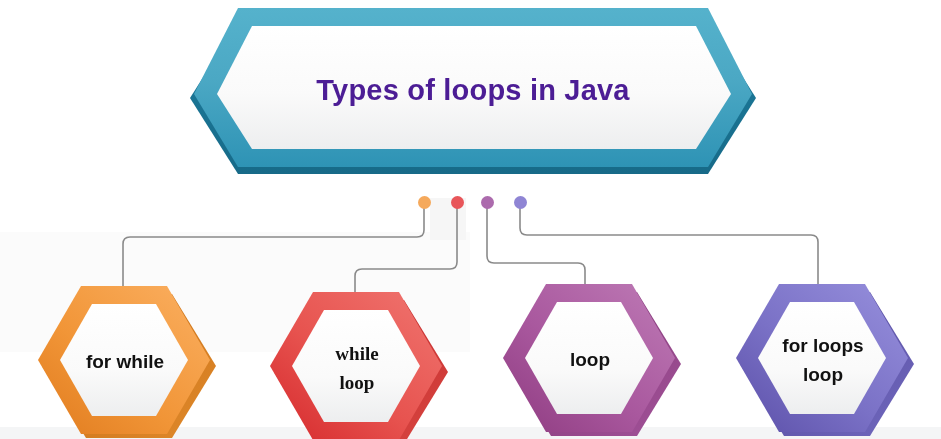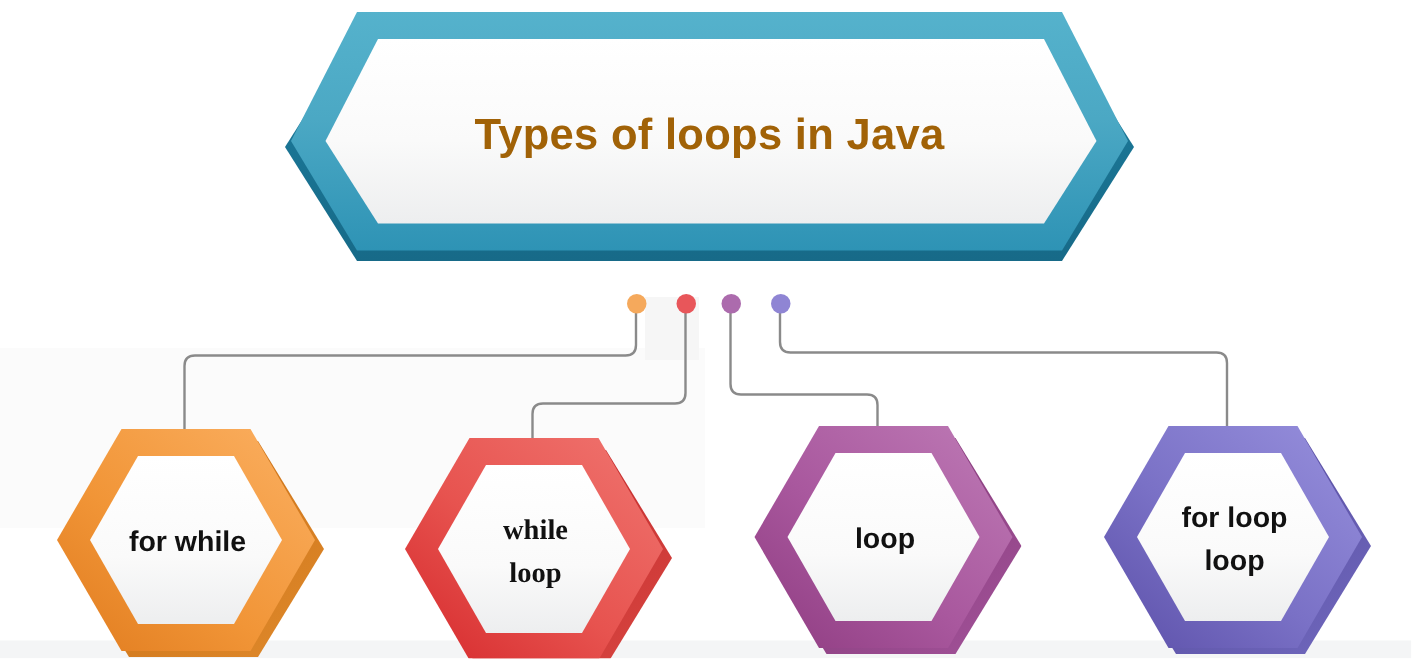--- a/index.html
+++ b/index.html
@@ -50,21 +50,21 @@
   #banner svg { display: block; width: 100%; height: 100%; }
   #banner-title {
     position: absolute;
     left: 0; top: 0;
     width: 566px; height: 173px;
     display: flex;
     align-items: center;
     justify-content: center;
     font-size: 29px;
     font-weight: bold;
-    color: #a16207;
+    color: #4c1d95;
     letter-spacing: .2px;
     padding-bottom: 8px;
     box-sizing: border-box;
     pointer-events: none;
   }
 
   
   #connectors {
     position: absolute;
     left: 0; top: 0;
@@ -264,19 +264,19 @@
           <stop offset="0%" stop-color="#4C4194"></stop>
           <stop offset="100%" stop-color="#7169BE"></stop>
         </linearGradient>
       </defs>
       <path d="M 52,12 L 138,12 L 182,84 L 138,156 L 52,156 L 8,84 Z" fill="url(#hexDsh)"></path>
       <path d="M 47,4 L 133,4 L 176,78 L 133,152 L 47,152 L 4,78 Z" fill="url(#hexD)"></path>
       <path d="M 58,22 L 122,22 L 154,78 L 122,134 L 58,134 L 26,78 Z" fill="url(#hexDin)"></path>
     </svg>
     <div class="node-label">
       <div>
-        <span>for loop</span>
+        <span>for loops</span>
         <span>loop</span>
       </div>
     </div>
   </div>
 
 </div>
 
 </body></html>

